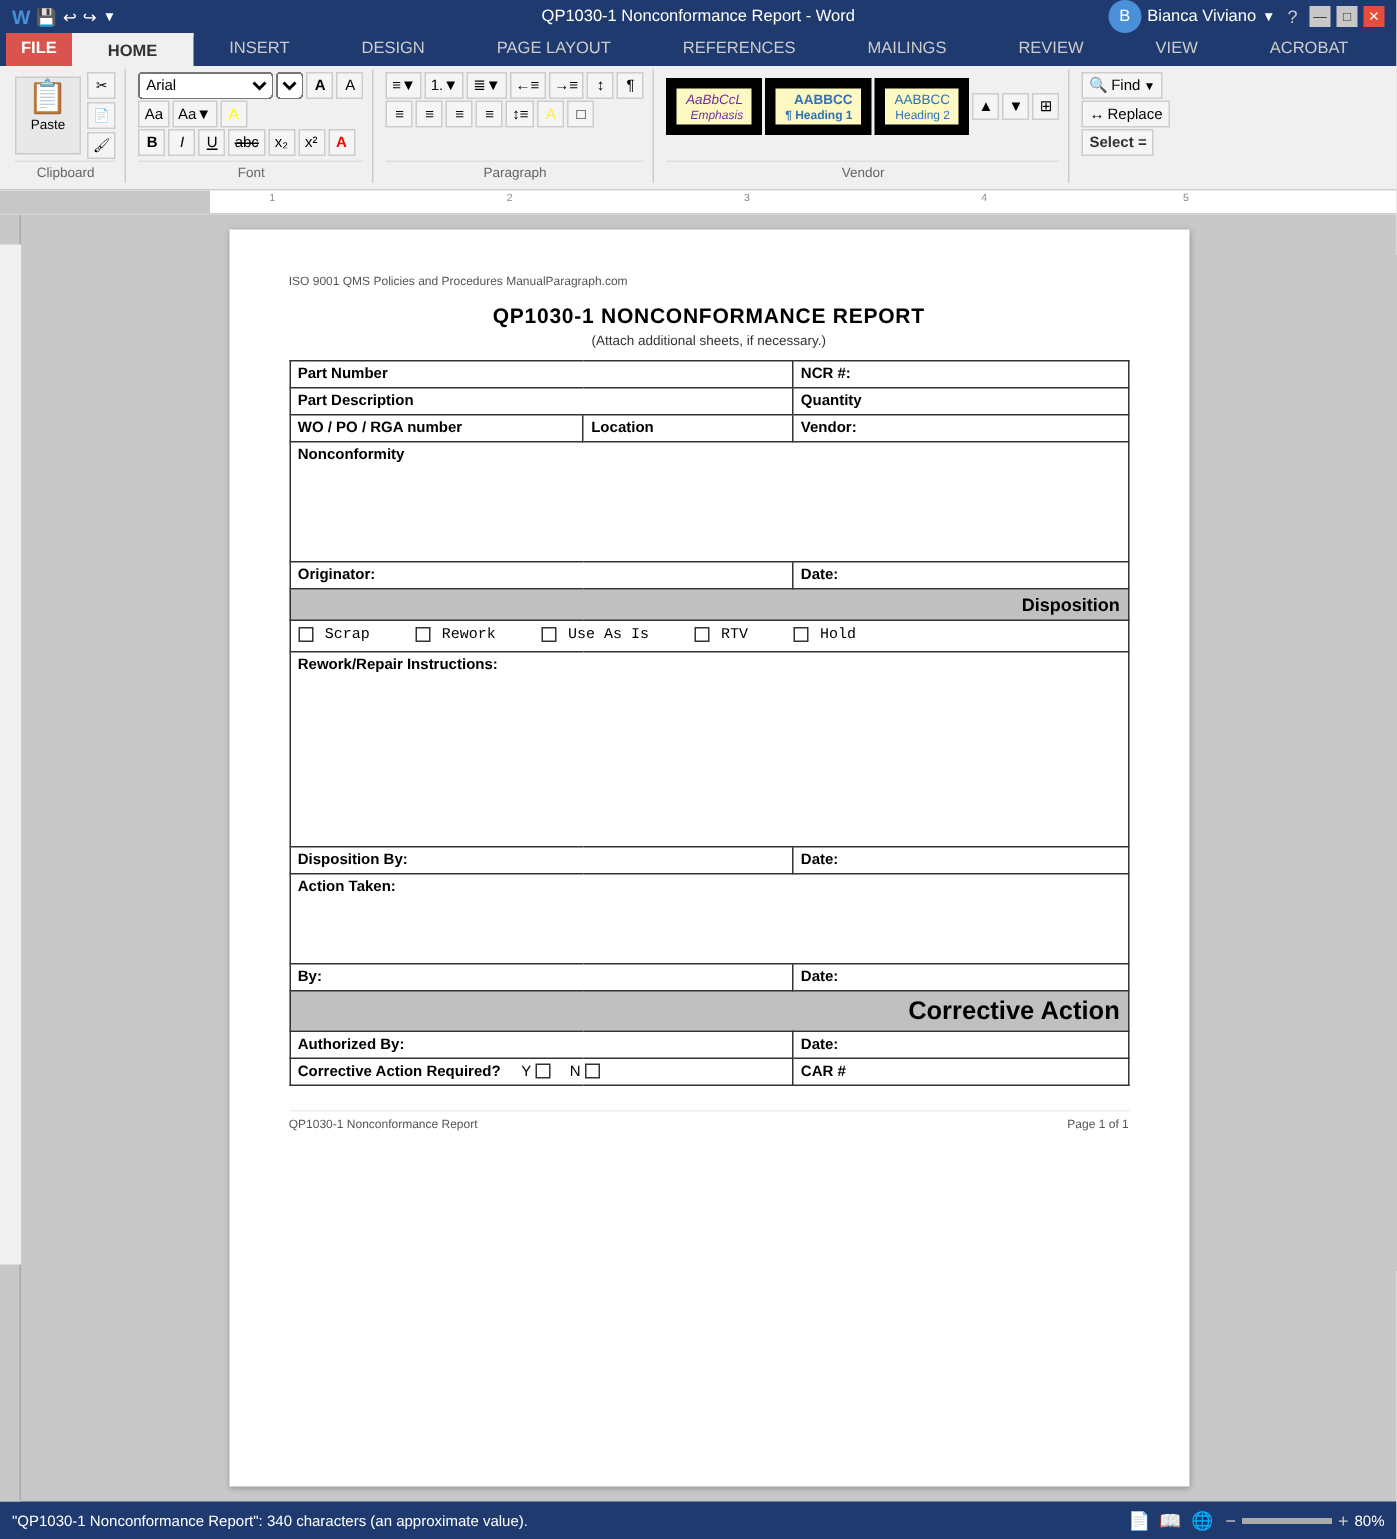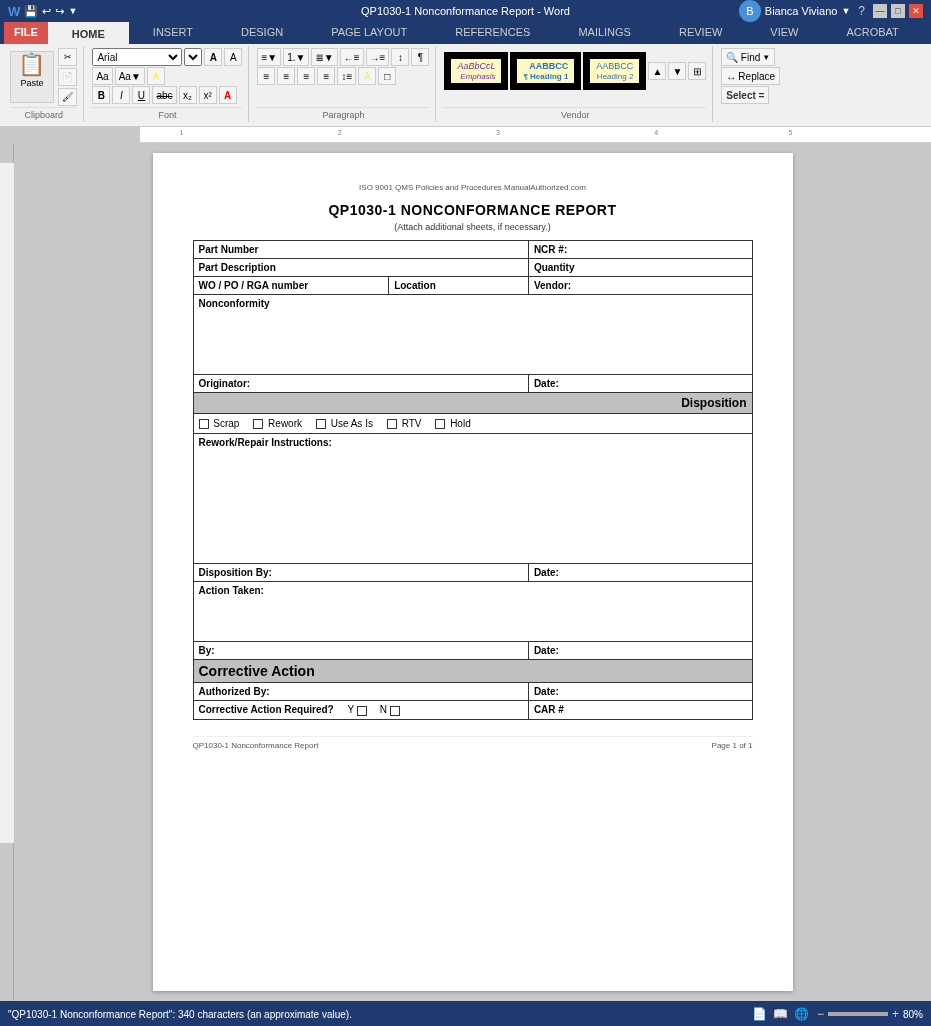--- a/index.html
+++ b/index.html
@@ -69,35 +69,35 @@
     .ruler { height: 16px; background: #f0f0f0; border-bottom: 1px solid #ccc; display: flex; align-items: center; padding: 0 0px; overflow: hidden; position: relative; }
 
     
     .main-area { display: flex; height: calc(1026px - 22px - 104px - 16px - 26px); background: #c8c8c8; }
     .left-ruler { width: 14px; background: #c8c8c8; border-right: 1px solid #aaa; }
     .left-ruler-inner { background: #f0f0f0; height: 680px; margin-top: 20px; width: 14px; }
     .doc-area { flex: 1; overflow: auto; padding: 10px 20px; display: flex; justify-content: center; }
 
     
     .document { background: white; width: 640px; min-height: 820px; padding: 30px 40px 30px 40px; box-shadow: 0 1px 4px rgba(0,0,0,0.3); font-family: Arial, sans-serif; }
-    .doc-header { display: flex; justify-content: center; font-size: 8px; color: #555; margin-bottom: 10px; }
+    .doc-header { display: flex; justify-content: flex-start; font-size: 8px; color: #555; margin-bottom: 10px; }
     .doc-title { text-align: center; margin-bottom: 4px; }
     .doc-title h1 { font-size: 14px; font-weight: bold; letter-spacing: 0.5px; }
     .doc-subtitle { font-size: 9px; text-align: center; margin-bottom: 8px; color: #333; }
 
     
     .form-table { width: 100%; border-collapse: collapse; font-size: 10px; }
     .form-table td, .form-table th { border: 1px solid #333; padding: 3px 5px; vertical-align: top; }
     .field-label { font-weight: bold; }
     .section-header td { background: #c0c0c0; text-align: right; font-weight: bold; font-size: 12px; }
     .tall-row td { height: 80px; }
     .action-row td { height: 60px; }
-    .checkbox-row td { padding: 4px 5px; }
+    .checkbox-row td { padding: 4px 5px; font-family: Liberation Mono, monospace; }
     .checkbox-sym { display: inline-block; width: 10px; height: 10px; border: 1px solid #333; margin-right: 2px; vertical-align: middle; }
-    .corrective-row td { background: #c0c0c0; text-align: left; font-weight: bold; font-size: 14px; }
+    .corrective-row td { background: #c0c0c0; text-align: right; font-weight: bold; font-size: 17px; }
 
     
     .status-bar { height: 26px; background: #1f3a6e; display: flex; align-items: center; justify-content: space-between; padding: 0 8px; color: white; font-size: 10px; }
     .status-left { display: flex; gap: 10px; align-items: center; }
     .status-right { display: flex; gap: 8px; align-items: center; }
     .zoom-area { display: flex; align-items: center; gap: 4px; }
     .zoom-slider { width: 60px; height: 4px; background: #aaa; }
     .zoom-pct { font-size: 10px; }
     .taskbar-icons { display: flex; gap: 6px; align-items: center; }
     .taskbar-icon { font-size: 12px; color: #ccc; cursor: pointer; }
@@ -274,21 +274,21 @@
 <div class="main-area">
   <div class="left-ruler">
     <div class="left-ruler-inner"></div>
   </div>
 
   <div class="doc-area">
     <div class="document">
 
       <div class="doc-header">
         <span>ISO 9001 QMS Policies and Procedures Manual</span>
-        <span>Authorized.com</span>
+        <span>Paragraph.com</span>
       </div>
 
       <div class="doc-title">
         <h1>QP1030-1 NONCONFORMANCE REPORT</h1>
       </div>
       <div class="doc-subtitle">(Attach additional sheets, if necessary.)</div>
 
       <table class="form-table">
 
         <tbody>

